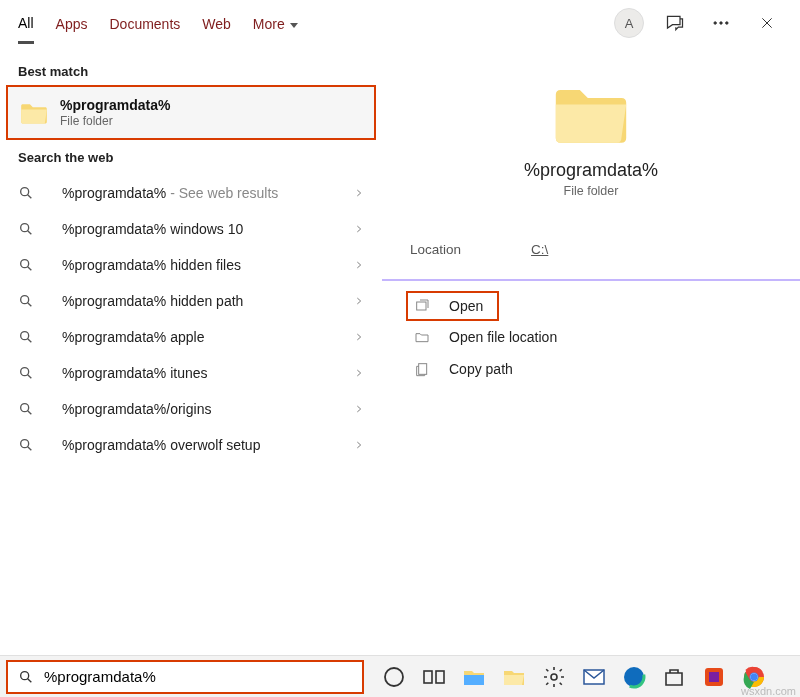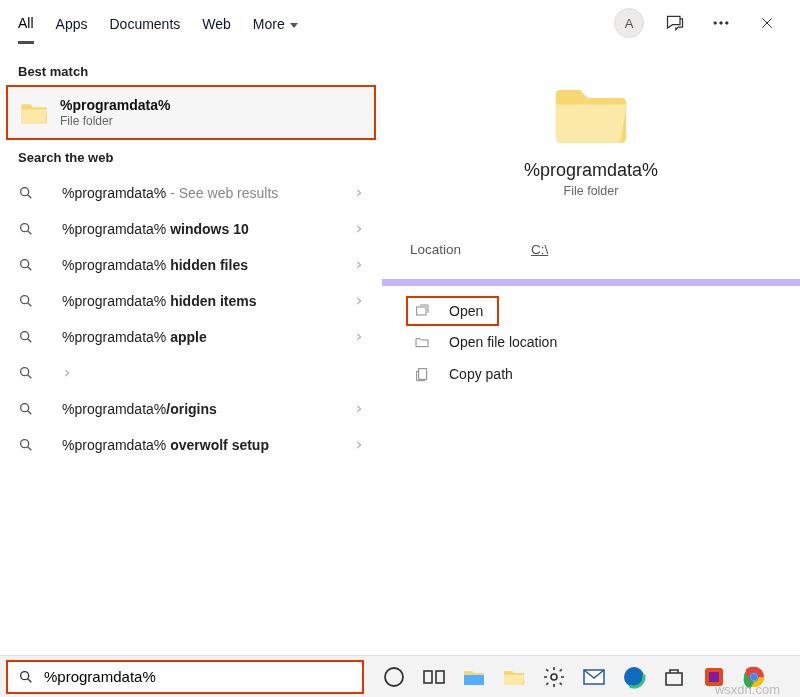--- a/index.html
+++ b/index.html
@@ -1,56 +1,56 @@
 <!DOCTYPE html>
 <html><head>
   <meta charset="utf-8">
   <style>
     * { box-sizing: border-box; font-family: "Segoe UI", Tahoma, sans-serif; }
     body { margin: 0; width: 800px; height: 697px; background: #fff; overflow: hidden; position: relative; }
     .window { width: 800px; height: 655px; background: #fff; display: flex; flex-direction: column; }
     .titlebar { height: 46px; display: flex; align-items: center; border-bottom: 0; }
     .tabs { display: flex; align-items: center; flex: 1; padding-left: 18px; gap: 22px; }
-    .tab { font-size: 14px; color: #0f172a; padding: 12px 0 10px; cursor: pointer; }
+    .tab { font-size: 14px; color: #7f1d1d; padding: 12px 0 10px; cursor: pointer; }
     .tab.active { color: #000; border-bottom: 3px solid #4d4d4d; font-weight: 500; }
     .more-arrow { width: 0; height: 0; border-left: 4px solid transparent; border-right: 4px solid transparent; border-top: 5px solid #555; display: inline-block; margin-left: 5px; vertical-align: middle; }
     .title-right { display: flex; align-items: center; gap: 16px; padding-right: 18px; }
     .avatar { width: 30px; height: 30px; border-radius: 50%; background: #ecebe9; display: flex; align-items: center; justify-content: center; font-size: 13px; color: #555; border: 1px solid #ddd; }
     .icon-btn { width: 30px; height: 30px; display: flex; align-items: center; justify-content: center; color: #333; }
     .close-x svg, .feedback-icon svg, .ellipsis svg { stroke: #333; }
     .body { display: flex; flex: 1; min-height: 0; justify-content: center; }
     .left { width: 382px; display: flex; flex-direction: column; padding-top: 8px; }
     .section-label { font-size: 13px; font-weight: 600; color: #222; padding: 10px 18px 6px; }
     .best-match { margin: 0 6px; padding: 10px 12px; display: flex; align-items: center; gap: 12px; background: #f6f6f6; border: 2px solid #d83b01; }
     .folder-icon-sm { width: 28px; height: 24px; }
     .best-text .title { font-size: 14px; font-weight: 600; color: #111; }
     .best-text .sub { font-size: 12px; color: #666; margin-top: 1px; }
     .web-results { padding-top: 4px; }
     .web-item { display: flex; align-items: center; gap: 28px; padding: 10px 18px; font-size: 14px; color: #222; }
     .search-glyph { width: 16px; height: 16px; flex-shrink: 0; }
     .web-text { flex: 1; white-space: nowrap; overflow: hidden; text-overflow: ellipsis; }
-    .web-text b { font-weight: 700; }
+    .web-text b { font-weight: 400; }
     .faint { color: #888; }
     .chev-right { width: 10px; flex-shrink: 0; }
     .right { flex: 1; display: flex; flex-direction: column; }
     .preview-head { display: flex; flex-direction: column; align-items: center; padding: 36px 0 22px; }
     .folder-icon-lg { width: 80px; height: 64px; }
     .preview-title { font-size: 18px; font-weight: 500; color: #222; margin-top: 14px; }
     .preview-sub { font-size: 12.5px; color: #666; margin-top: 3px; }
-    .location-row { display: flex; padding: 22px 28px 22px; font-size: 13.5px; color: #555; gap: 70px; border-bottom: 7px solid #c4b5fd; }
+    .location-row { display: flex; padding: 22px 28px 22px; font-size: 13.5px; color: #555; gap: 70px; border-bottom: 2px solid #c4b5fd; }
     .location-val { text-decoration: underline; color: #555; }
     .actions { padding: 10px 24px; }
     .action { display: flex; align-items: center; gap: 19px; padding: 8px 8px; font-size: 14px; color: #222; }
     .action svg { width: 16px; height: 16px; color: #888; }
     .action.highlight { border: 2px solid #d83b01; display: inline-flex; padding: 5px 14px 5px 6px; }
     .taskbar { position: absolute; left: 0; right: 0; bottom: 0; height: 42px; background: #f3f3f3; border-top: 1px solid #e0e0e0; display: flex; align-items: center; }
     .searchbox { margin: 0 6px; width: 358px; height: 34px; background: #fff; border: 2px solid #d83b01; display: flex; align-items: center; gap: 10px; padding: 0 10px; font-size: 15px; }
     .task-icons { display: flex; align-items: center; gap: 16px; padding-left: 12px; }
     .task-icons .ticon { width: 24px; height: 24px; display:flex; align-items:center; justify-content:center; }
-    .watermark { position: absolute; right: 20px; bottom: 0; font-size: 13px; color: #bbb; }
+    .watermark { position: absolute; right: 4px; bottom: 0; font-size: 11px; color: #bbb; }
   </style>
 </head>
 <body>
 
 <div class="window">
   <div class="titlebar">
     <div class="tabs">
       <div class="tab active">All</div>
       <div class="tab">Apps</div>
       <div class="tab">Documents</div>
@@ -124,40 +124,41 @@
             <div class="web-text"><span>%programdata%</span><b> hidden files</b></div>
             <svg class="chev-right" viewBox="0 0 24 24">
               <path d="M8 5l8 7-8 7" fill="none" stroke="#666" stroke-width="2"></path>
             </svg>
           </div>
           <div class="web-item">
             <svg class="search-glyph" viewBox="0 0 24 24">
               <circle cx="10" cy="10" r="6" fill="none" stroke="#555" stroke-width="2"></circle>
               <path d="M20 20l-5.5-5.5" stroke="#555" stroke-width="2"></path>
             </svg>
-            <div class="web-text"><span>%programdata%</span><b> hidden items</b></div>
+            <div class="web-text"><span>%programdata%</span><b> hidden path</b></div>
             <svg class="chev-right" viewBox="0 0 24 24">
               <path d="M8 5l8 7-8 7" fill="none" stroke="#666" stroke-width="2"></path>
             </svg>
           </div>
           <div class="web-item">
             <svg class="search-glyph" viewBox="0 0 24 24">
               <circle cx="10" cy="10" r="6" fill="none" stroke="#555" stroke-width="2"></circle>
               <path d="M20 20l-5.5-5.5" stroke="#555" stroke-width="2"></path>
             </svg>
             <div class="web-text"><span>%programdata%</span><b> apple</b></div>
             <svg class="chev-right" viewBox="0 0 24 24">
               <path d="M8 5l8 7-8 7" fill="none" stroke="#666" stroke-width="2"></path>
             </svg>
           </div>
           <div class="web-item">
             <svg class="search-glyph" viewBox="0 0 24 24">
               <circle cx="10" cy="10" r="6" fill="none" stroke="#555" stroke-width="2"></circle>
               <path d="M20 20l-5.5-5.5" stroke="#555" stroke-width="2"></path>
             </svg>
+            <div class="web-text"><span>%programdata%</span><b> itunes</b></div>
             <svg class="chev-right" viewBox="0 0 24 24">
               <path d="M8 5l8 7-8 7" fill="none" stroke="#666" stroke-width="2"></path>
             </svg>
           </div>
           <div class="web-item">
             <svg class="search-glyph" viewBox="0 0 24 24">
               <circle cx="10" cy="10" r="6" fill="none" stroke="#555" stroke-width="2"></circle>
               <path d="M20 20l-5.5-5.5" stroke="#555" stroke-width="2"></path>
             </svg>
             <div class="web-text"><span>%programdata%</span><b>/origins</b></div>

